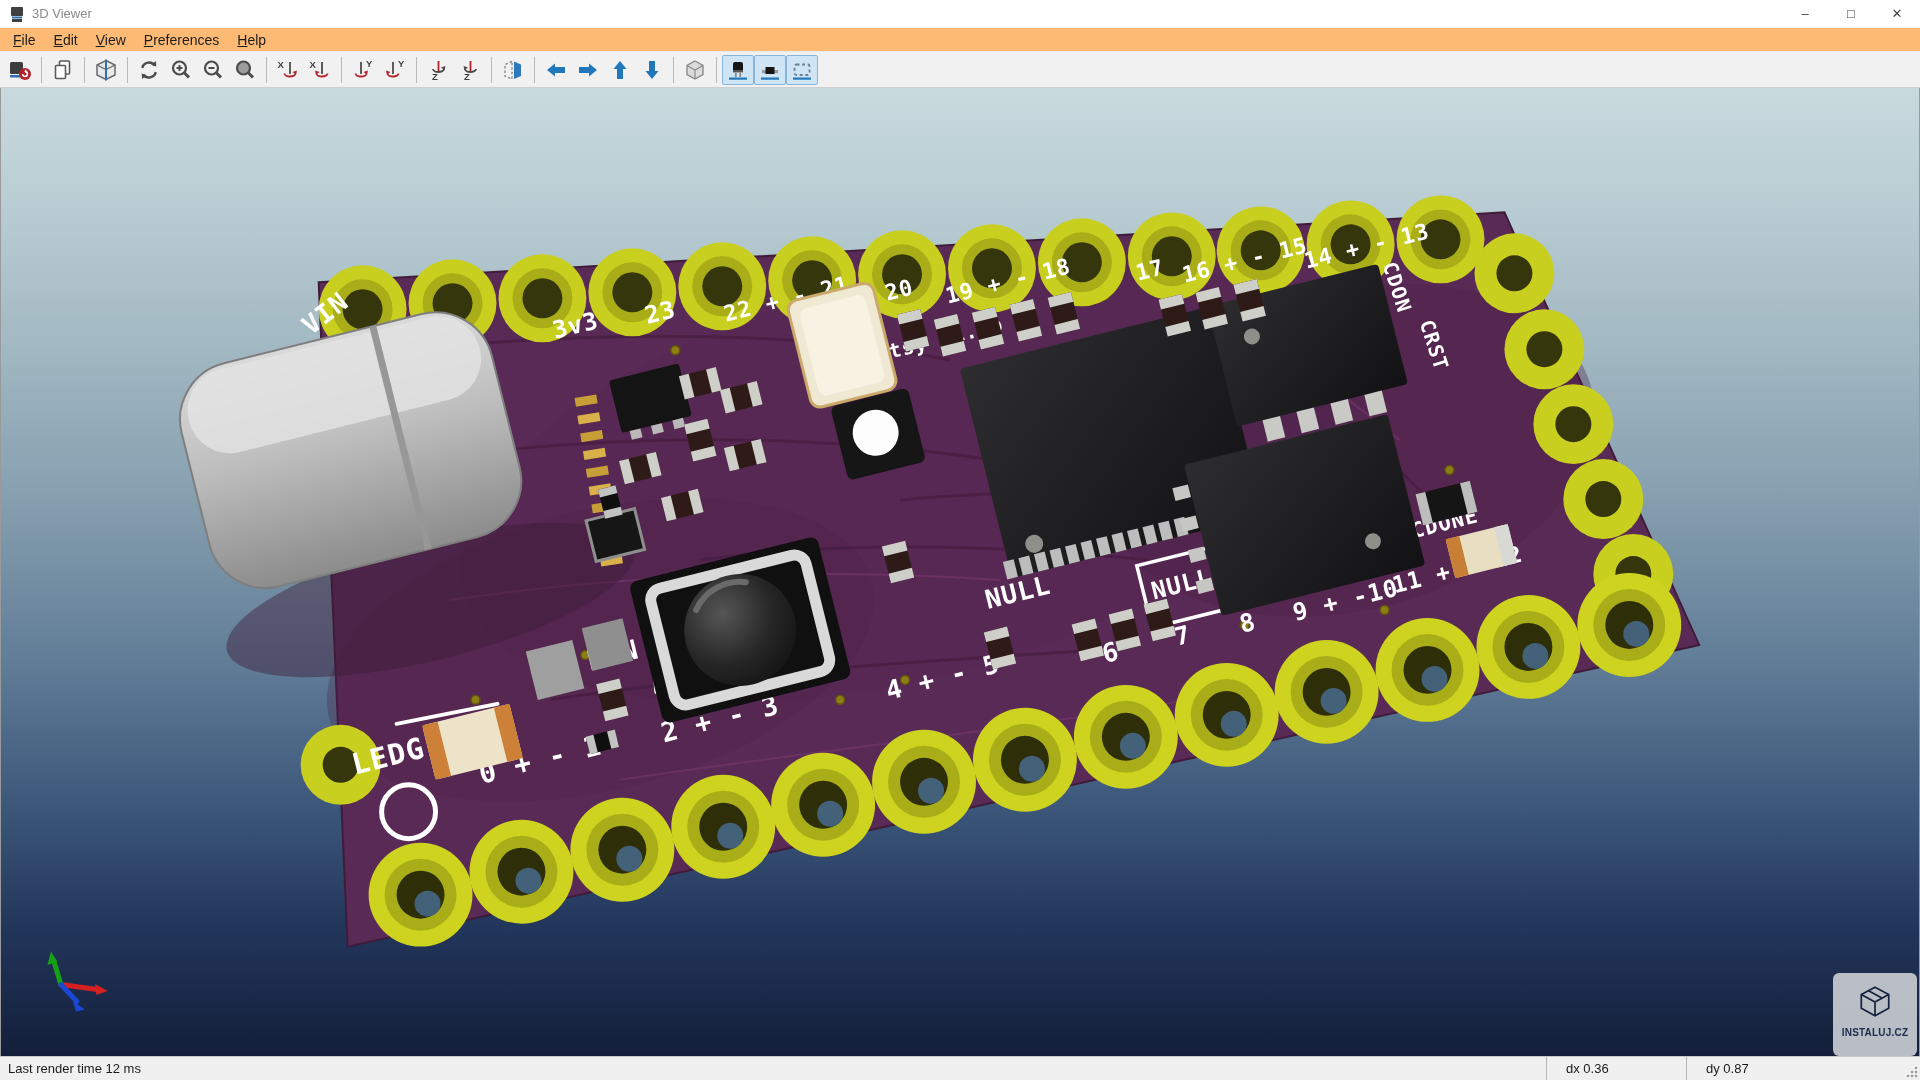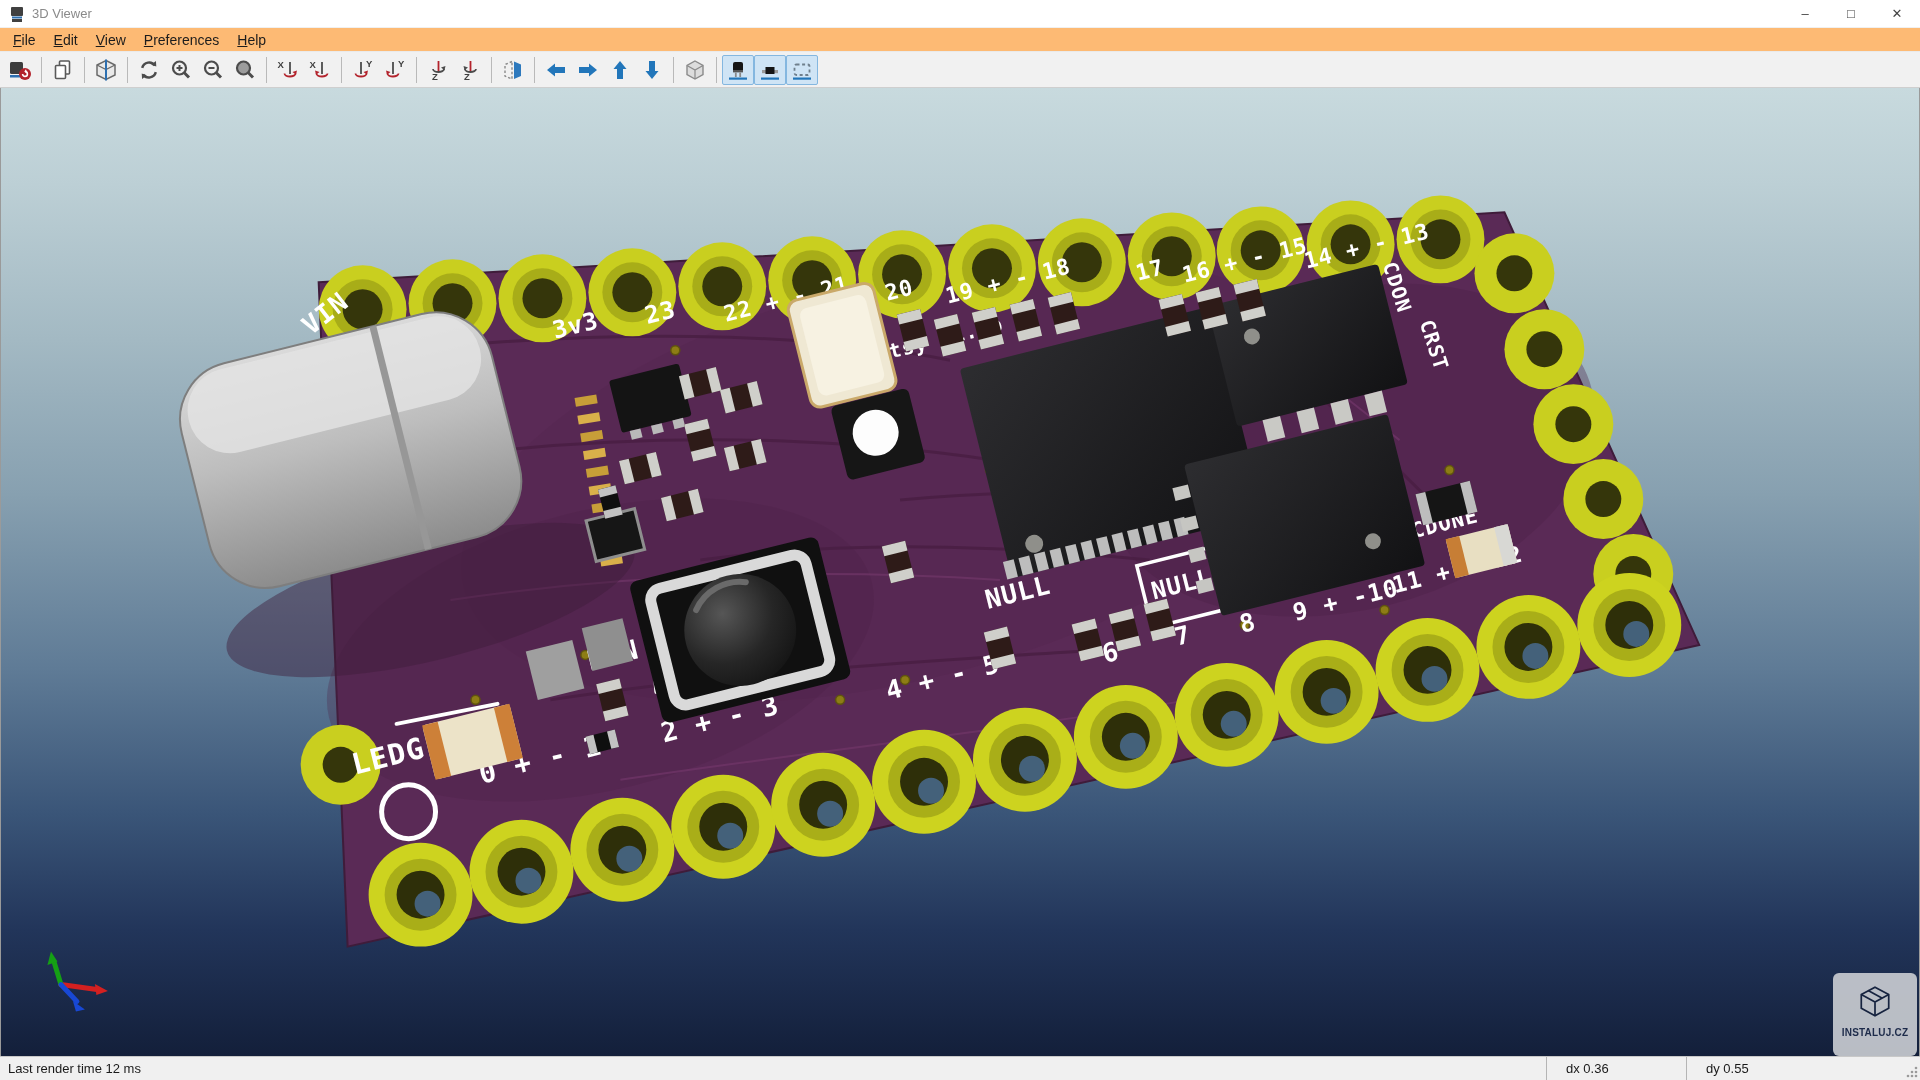--- a/index.html
+++ b/index.html
@@ -545,21 +545,21 @@
           <path d="M30,12 L54,25"></path>
         </g>
       </svg>
       <span class="wm-text">INSTALUJ.CZ</span>
     </div>
   </div>
 
   <div class="statusbar">
     <span class="sb-left">Last render time 12 ms</span>
     <span class="sb-field sb-dx">dx 0.36</span>
-    <span class="sb-field sb-dy">dy 0.55</span>
+    <span class="sb-field sb-dy">dy 0.87</span>
     <svg class="grip" viewBox="0 0 16 16">
       <g fill="#9a9a9a">
         <circle cx="12" cy="4" r="1.3"></circle>
           <circle cx="12" cy="8" r="1.3"></circle>
           <circle cx="12" cy="12" r="1.3"></circle>
         <circle cx="8" cy="8" r="1.3"></circle>
           <circle cx="8" cy="12" r="1.3"></circle>
           <circle cx="4" cy="12" r="1.3"></circle>
       </g>
     </svg>

